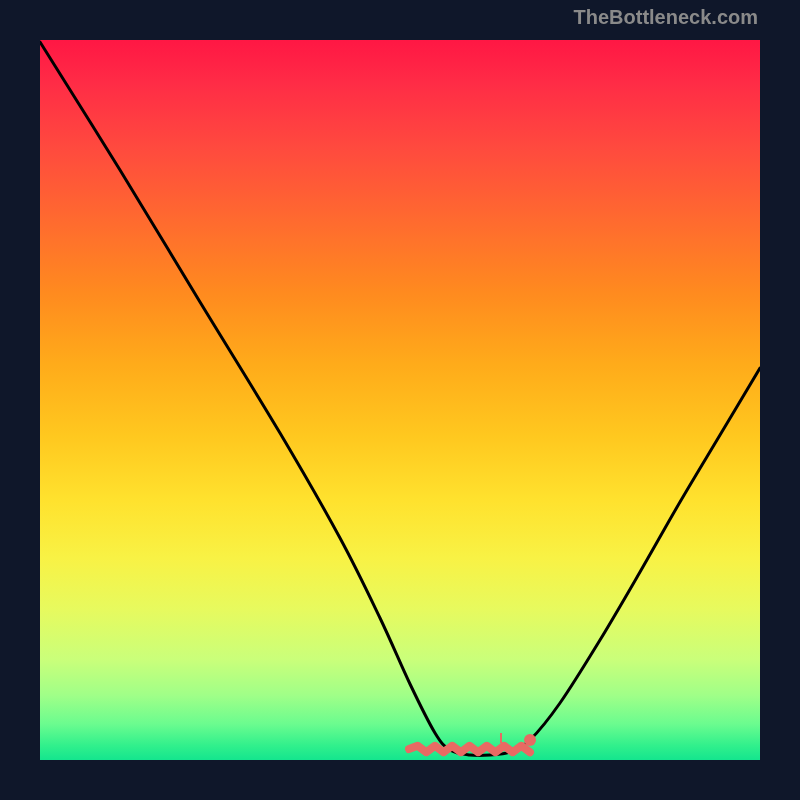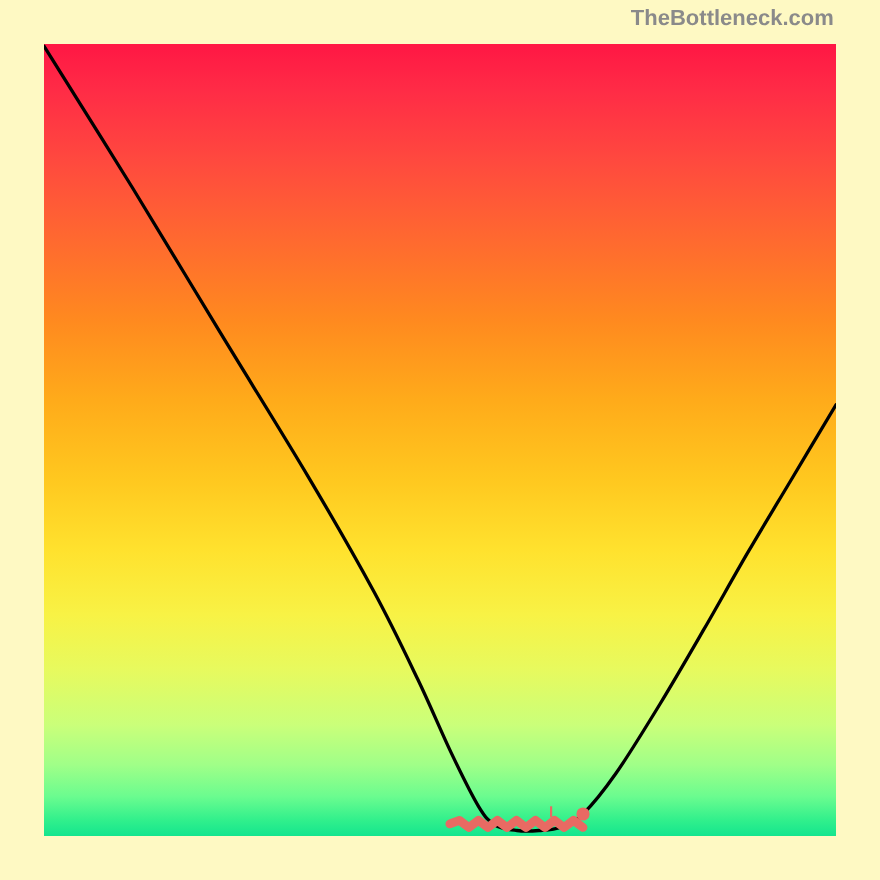--- a/index.html
+++ b/index.html
@@ -8,21 +8,21 @@
     width: 800px;
     height: 800px;
     background: #000;
     overflow: hidden;
     font-family: Arial, Helvetica, sans-serif;
   }
   .frame {
     width: 800px;
     height: 800px;
     position: relative;
-    background: #fef9c3;
+    background: #0f172a;
     text-align: center;
   }
   .plot {
     position: absolute;
     left: 40px;
     top: 40px;
     width: 720px;
     height: 720px;
     overflow: hidden;
   }

